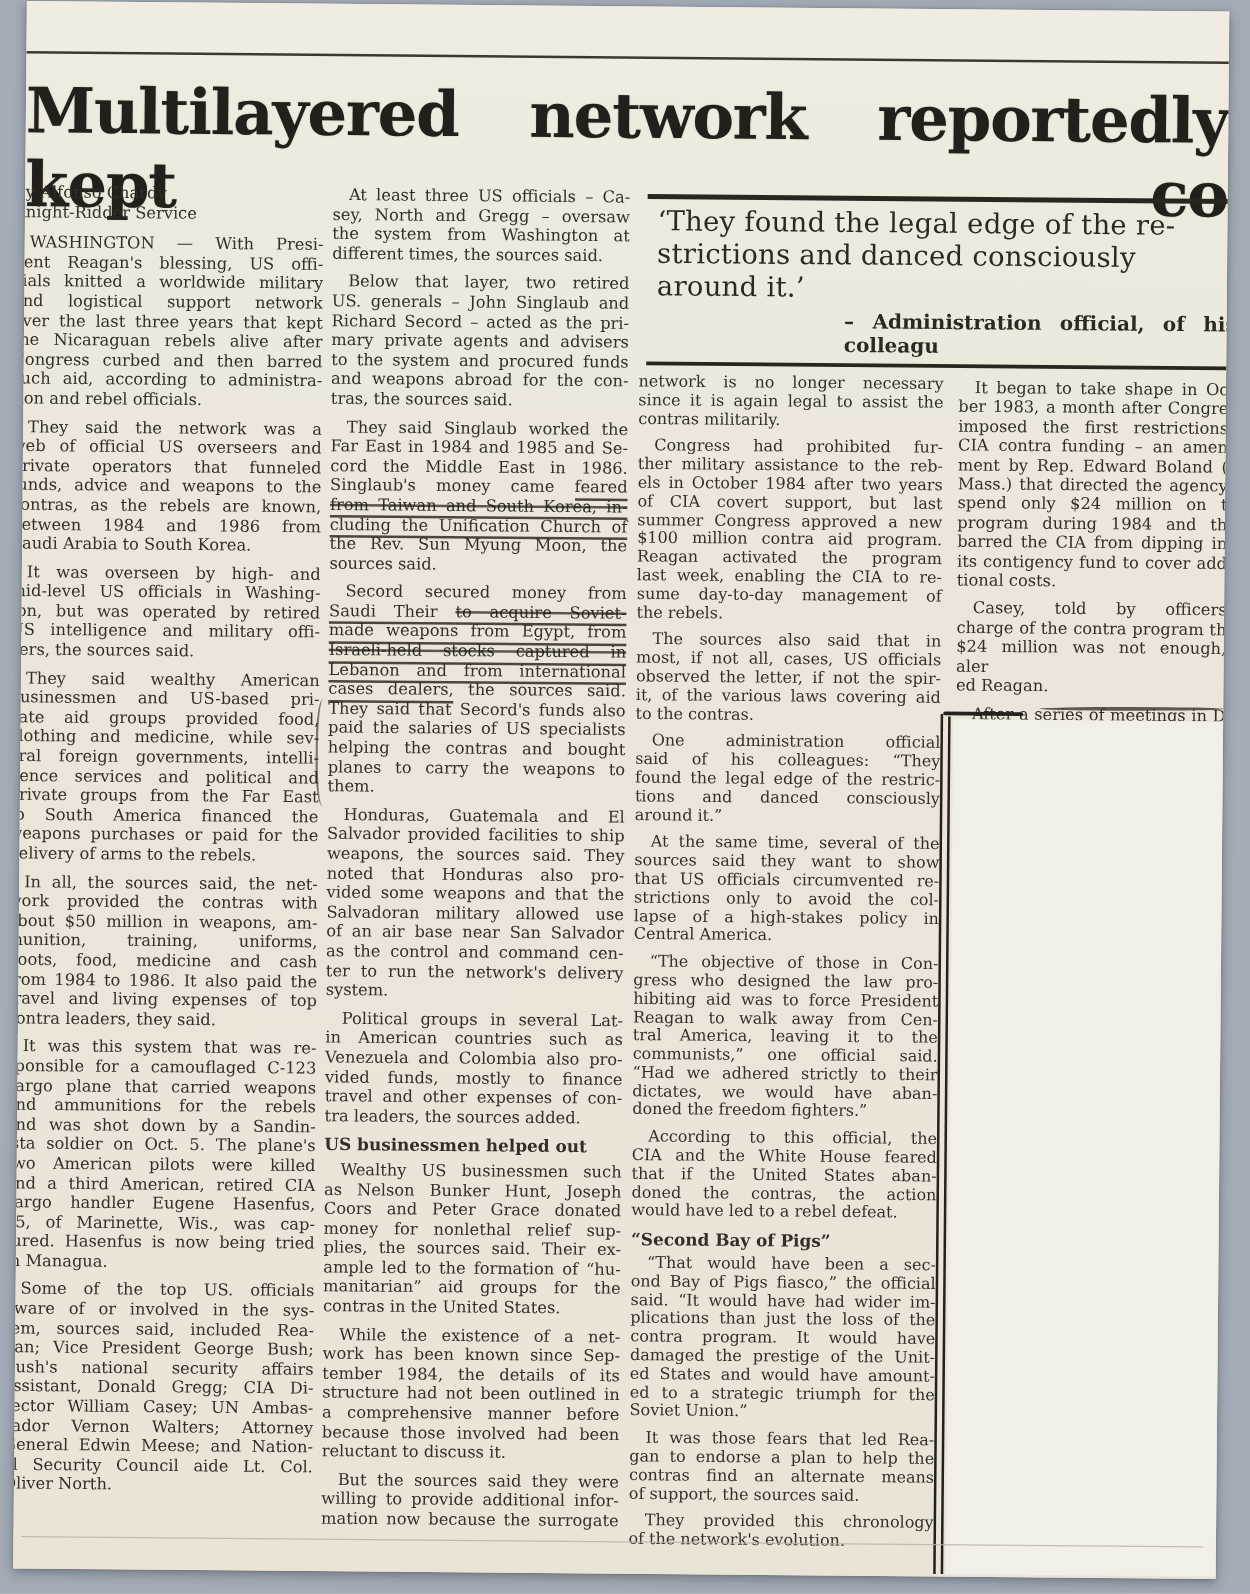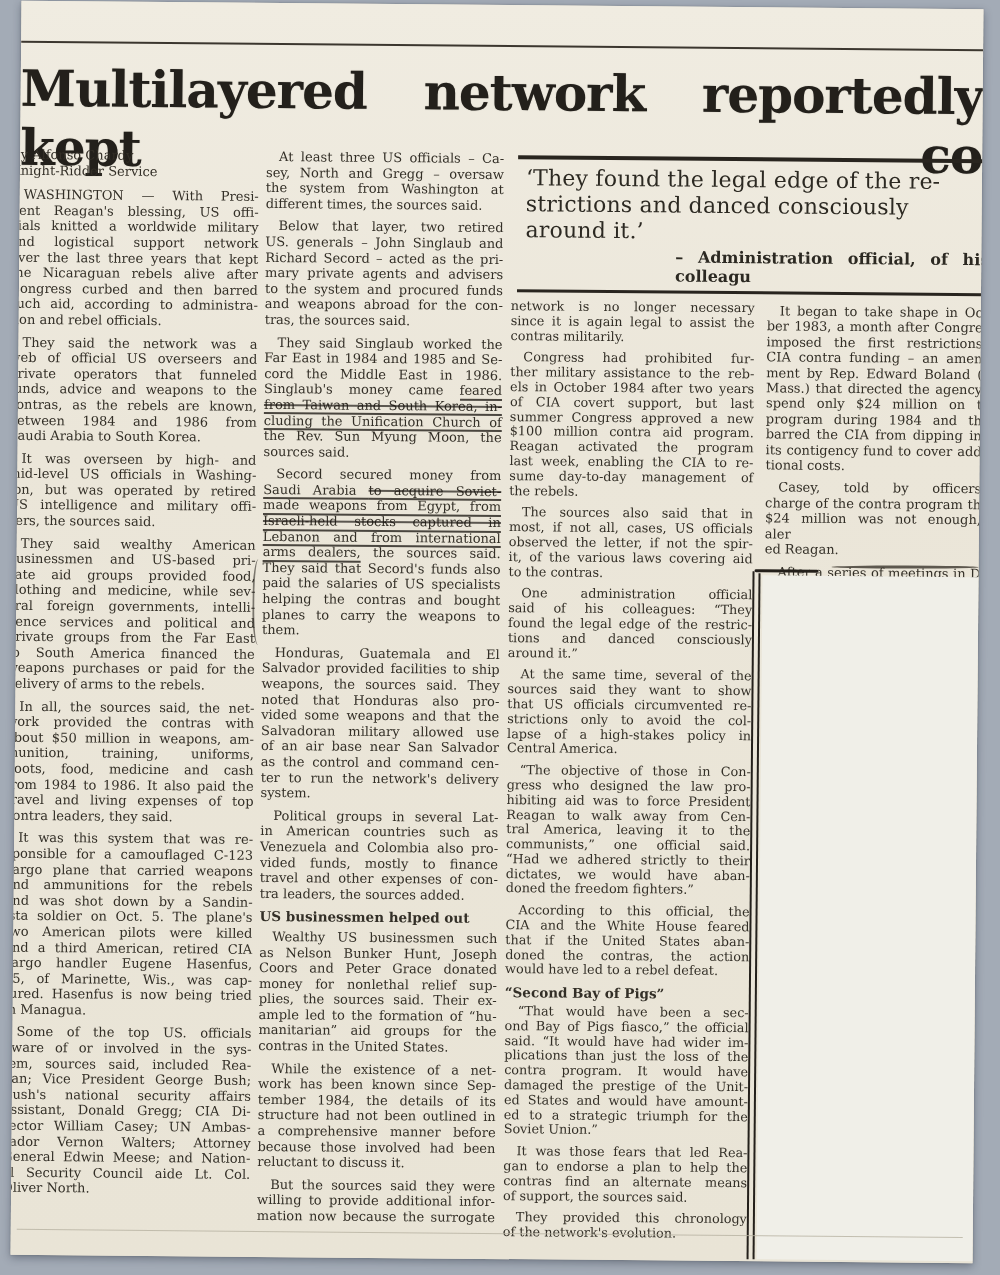--- a/index.html
+++ b/index.html
@@ -191,25 +191,25 @@
         <div class="line just">Far East in 1984 and 1985 and Se-</div>
         <div class="line just">cord the Middle East in 1986.</div>
         <div class="line just"><span>Singlaub's money came </span><span class="u">feared</span></div>
         <div class="line just"><span class="su">from Taiwan and South Korea, in-</span></div>
         <div class="line just"><span class="u">cluding the Unification Church of</span></div>
         <div class="line just">the Rev. Sun Myung Moon, the</div>
         <div class="line last">sources said.</div>
       </div>
       <div class="para">
         <div class="line just first">Secord secured money from</div>
-        <div class="line just"><span class="u">Saudi Arabia </span><span class="su">to acquire Soviet-</span></div>
+        <div class="line just"><span class="u">Saudi Their </span><span class="su">to acquire Soviet-</span></div>
         <div class="line just"><span class="u">made weapons from Egypt, from</span></div>
         <div class="line just"><span class="su">Israeli-held stocks captured in</span></div>
         <div class="line just"><span class="u">Lebanon and from international</span></div>
-        <div class="line just"><span class="u">arms dealers,</span><span> the sources said.</span></div>
+        <div class="line just"><span class="u">cases dealers,</span><span> the sources said.</span></div>
         <div class="line just">They said that Secord's funds also</div>
         <div class="line just">paid the salaries of US specialists</div>
         <div class="line just">helping the contras and bought</div>
         <div class="line just">planes to carry the weapons to</div>
         <div class="line last">them.</div>
       </div>
       <div class="para">
         <div class="line just first">Honduras, Guatemala and El</div>
         <div class="line just">Salvador provided facilities to ship</div>
         <div class="line just">weapons, the sources said. They</div>

